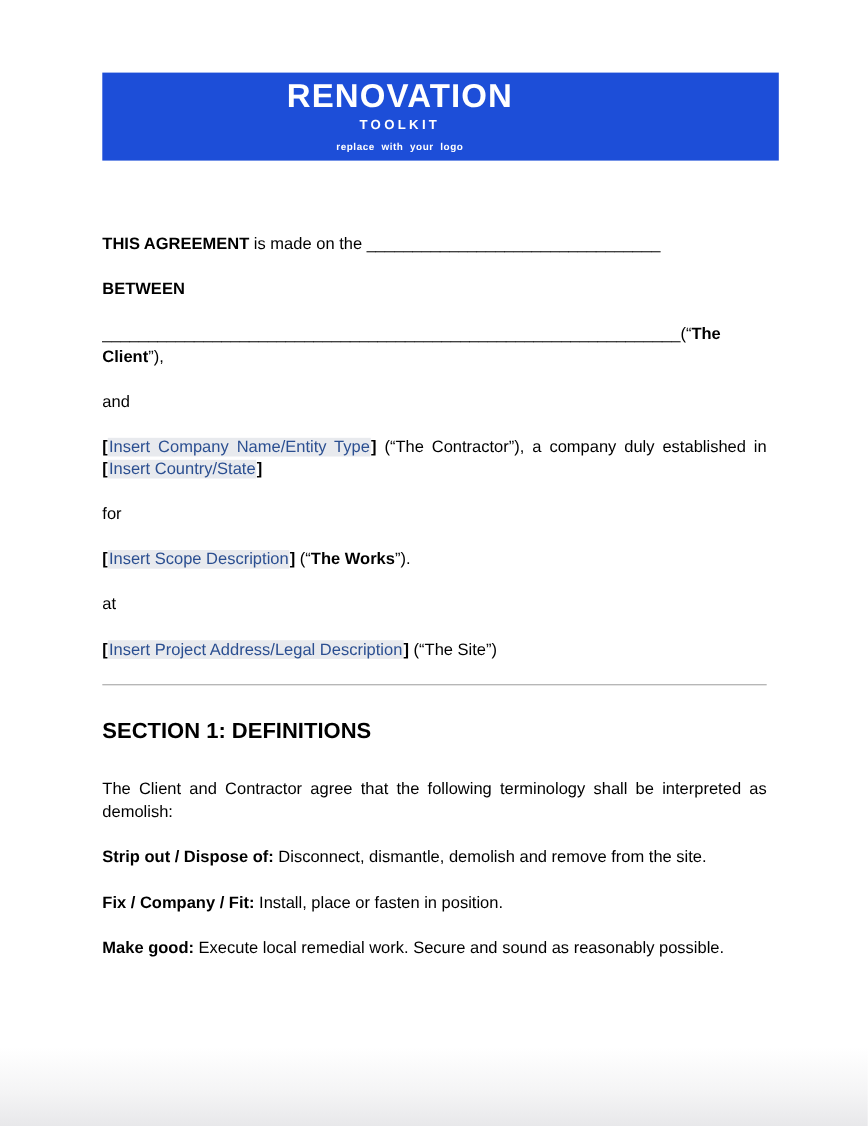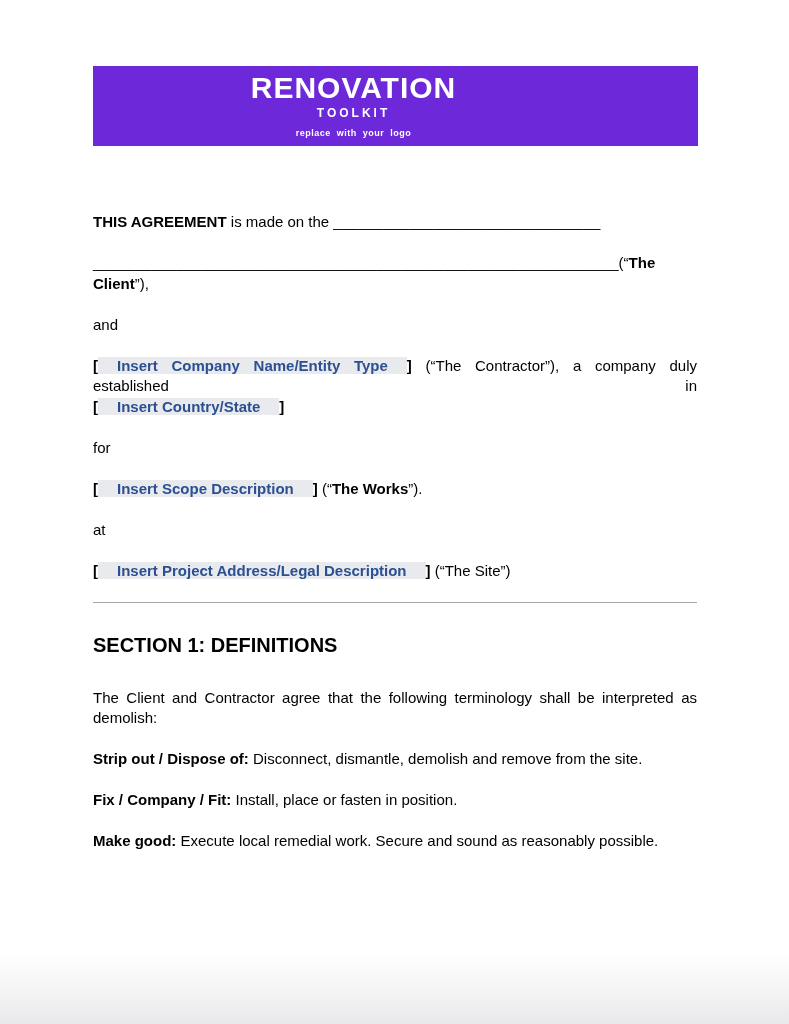--- a/index.html
+++ b/index.html
@@ -11,45 +11,45 @@
     font-family: "Liberation Sans", sans-serif;
     color: #000000;
     overflow: hidden;
   }
 
   
   .banner {
     position: absolute;
     left: 93px; top: 66px;
     width: 605px; height: 80px;
-    background: #6d28d9;
-    display: flex; align-items: center; justify-content: center;
+    background: #1d4ed8;
+    display: flex; align-items: center; justify-content: center; padding-left: 10px;
   }
   .banner-inner { text-align: center; color: #ffffff; transform: translateX(-42px); }
   .brand-main { font-size: 30px; font-weight: bold; letter-spacing: 1px; line-height: 28px; }
   .brand-sub  { font-size: 12px; font-weight: bold; letter-spacing: 3px; line-height: 18px; margin-top: 2px; }
   .brand-tag  { font-size: 9px;  font-weight: bold; letter-spacing: 0.5px; word-spacing: 3px; line-height: 10px; margin-top: 6px; }
 
   
   .content {
     position: absolute;
     left: 93px; top: 212px;
     width: 604px;
     font-size: 15px;
     line-height: 20.5px;
   }
   .content p { margin: 0 0 20.5px 0; }
   .line { display: block; }
   .just-last { text-align: justify; text-align-last: justify; }
   strong { font-weight: bold; text-align: right; }
   .ph {
     color: #2b4f91;
-    font-weight: bold;
+    font-weight: normal;
     background: #e8eaee;
-    padding: 0 19px;
+    padding: 0 1px;
   }
   .bracket { font-weight: bold; color: #000; }
   .blank { letter-spacing: 0; white-space: nowrap; }
   .rule {
     border: none;
     border-top: 1.5px solid #a6a6a6;
     margin: 11px 0 29px 0;
     width: 100%;
   }
   h2.section-heading {
@@ -79,20 +79,21 @@
       <div class="brand-main">RENOVATION</div>
       <div class="brand-sub">TOOLKIT</div>
       <div class="brand-tag">replace with your logo</div>
     </div>
   </header>
 
   <main class="content">
 
     <p><strong>THIS AGREEMENT</strong><span> is made on the </span><span class="blank">________________________________</span></p>
 
+    <p><strong>BETWEEN</strong></p>
 
     <p>
       <span class="line"><span class="blank">_______________________________________________________________</span><span>(“</span><strong>The</strong></span>
       <span class="line"><strong>Client</strong><span>”),</span></span>
     </p>
 
     <p>and</p>
 
     <p>
       <span class="line just-last"><strong class="bracket">[</strong><span class="ph">Insert Company Name/Entity Type</span><strong class="bracket">]</strong><span> (“The Contractor”), a company duly established in</span></span>

